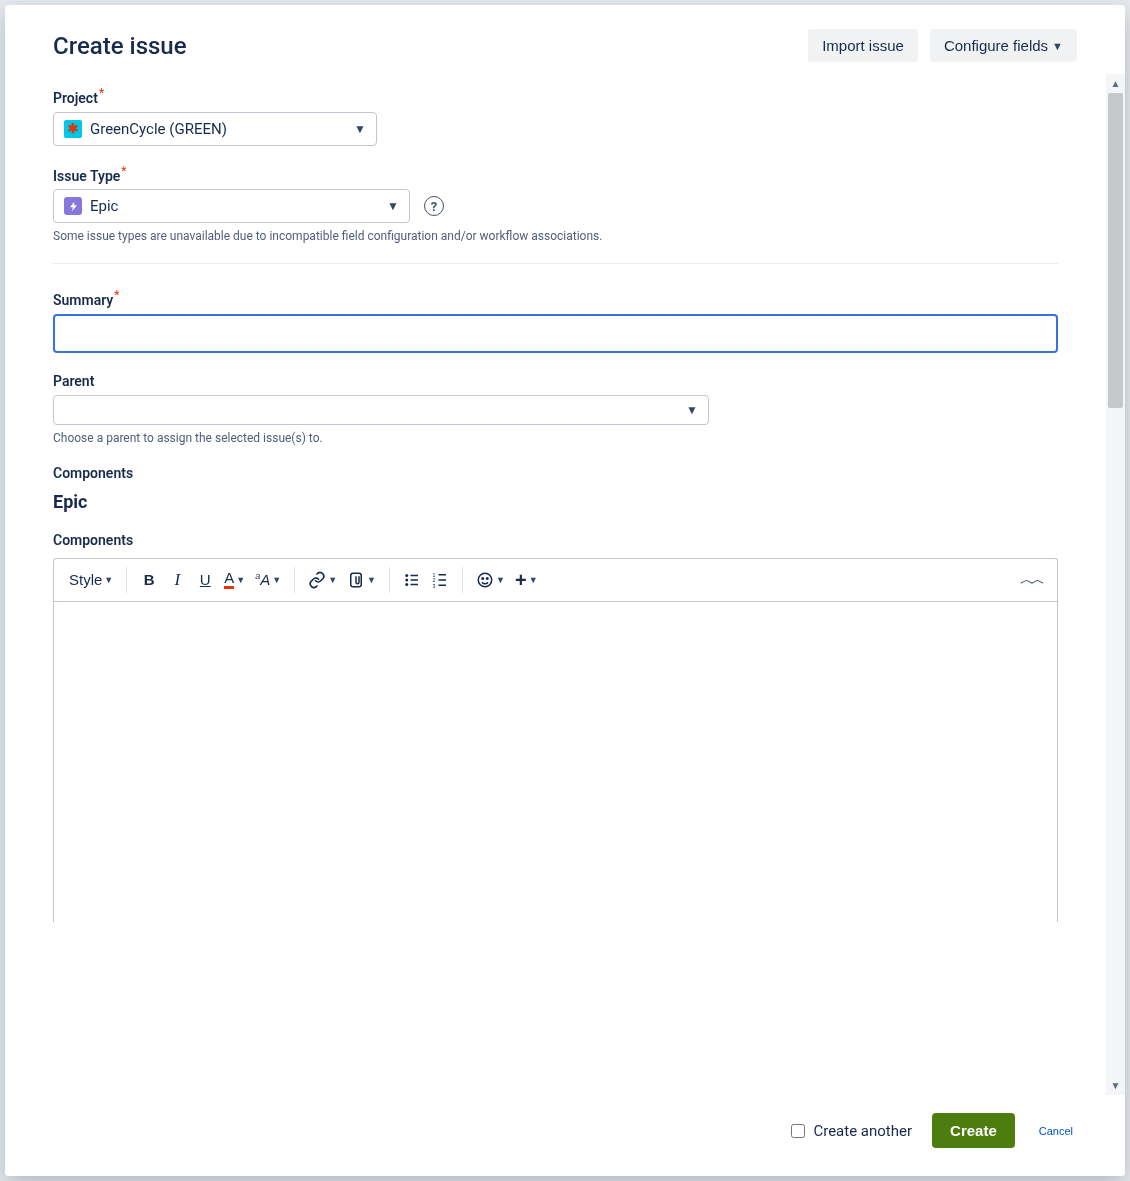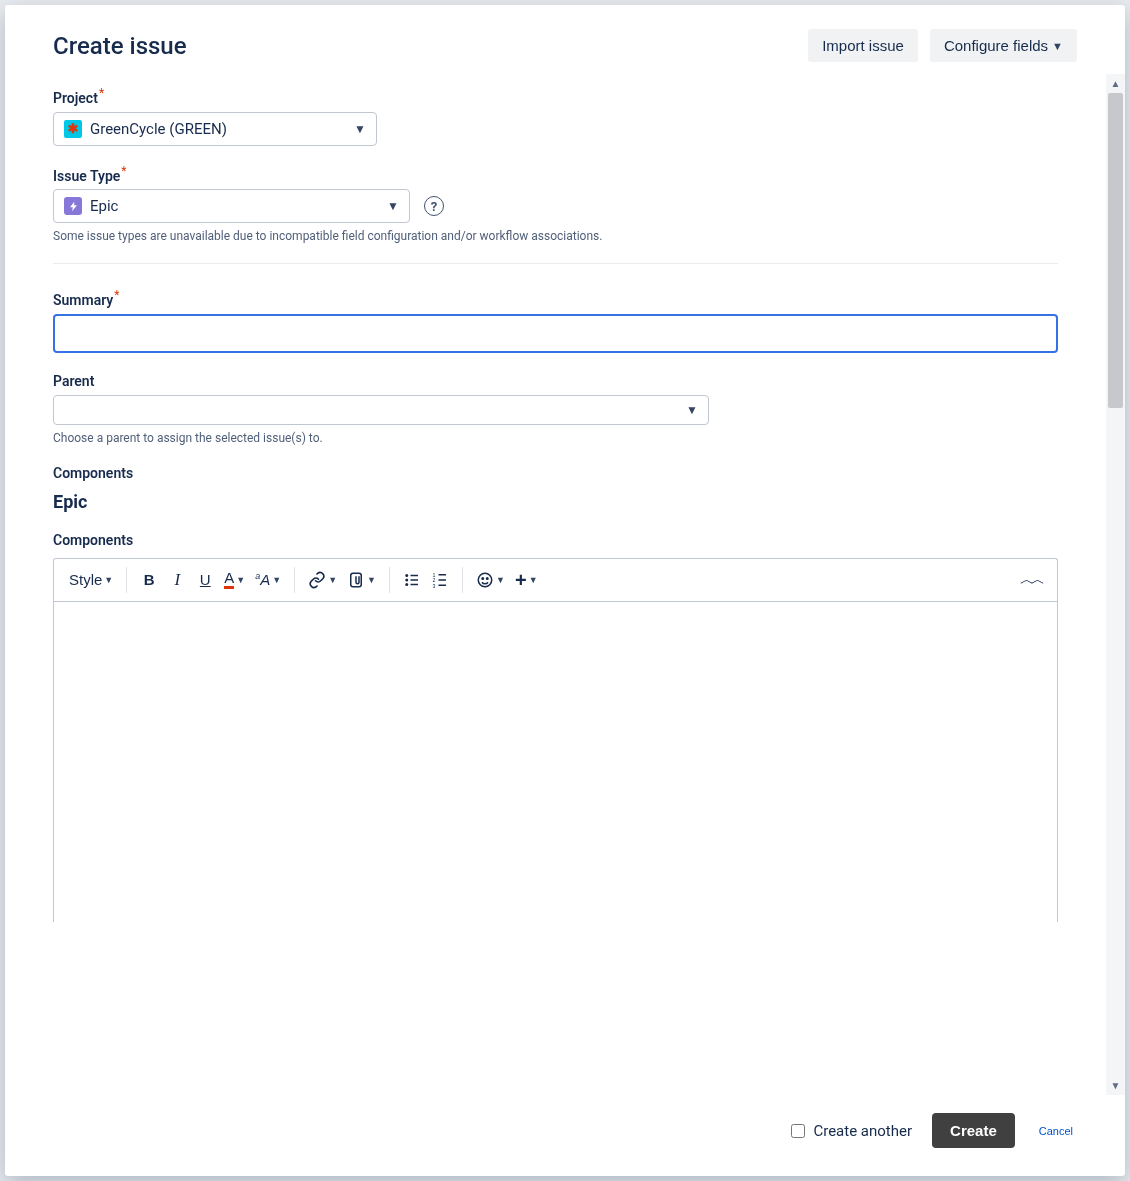--- a/index.html
+++ b/index.html
@@ -257,21 +257,21 @@
   }
   .chk-label {
     font-size: 15px;
     color: #172b4d;
     cursor: pointer;
     display: inline-flex;
     align-items: center;
     gap: 8px;
   }
   .primary-btn {
-    background: #404040;
+    background: #4d7c0f;
     color: #fff;
     border: none;
     border-radius: 4px;
     padding: 9px 18px;
     font-size: 15px;
     font-weight: 600;
     cursor: pointer;
   }
   .link-btn {
     background: transparent;

